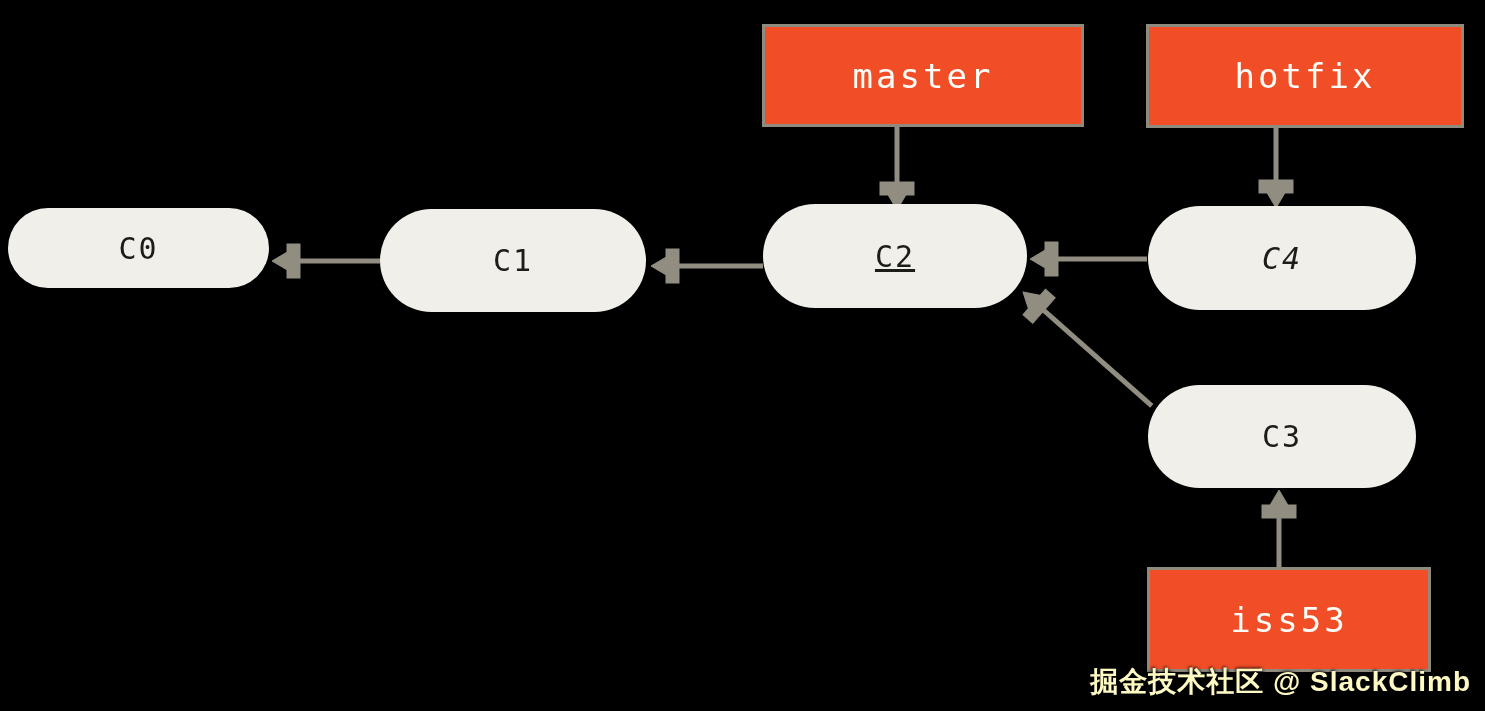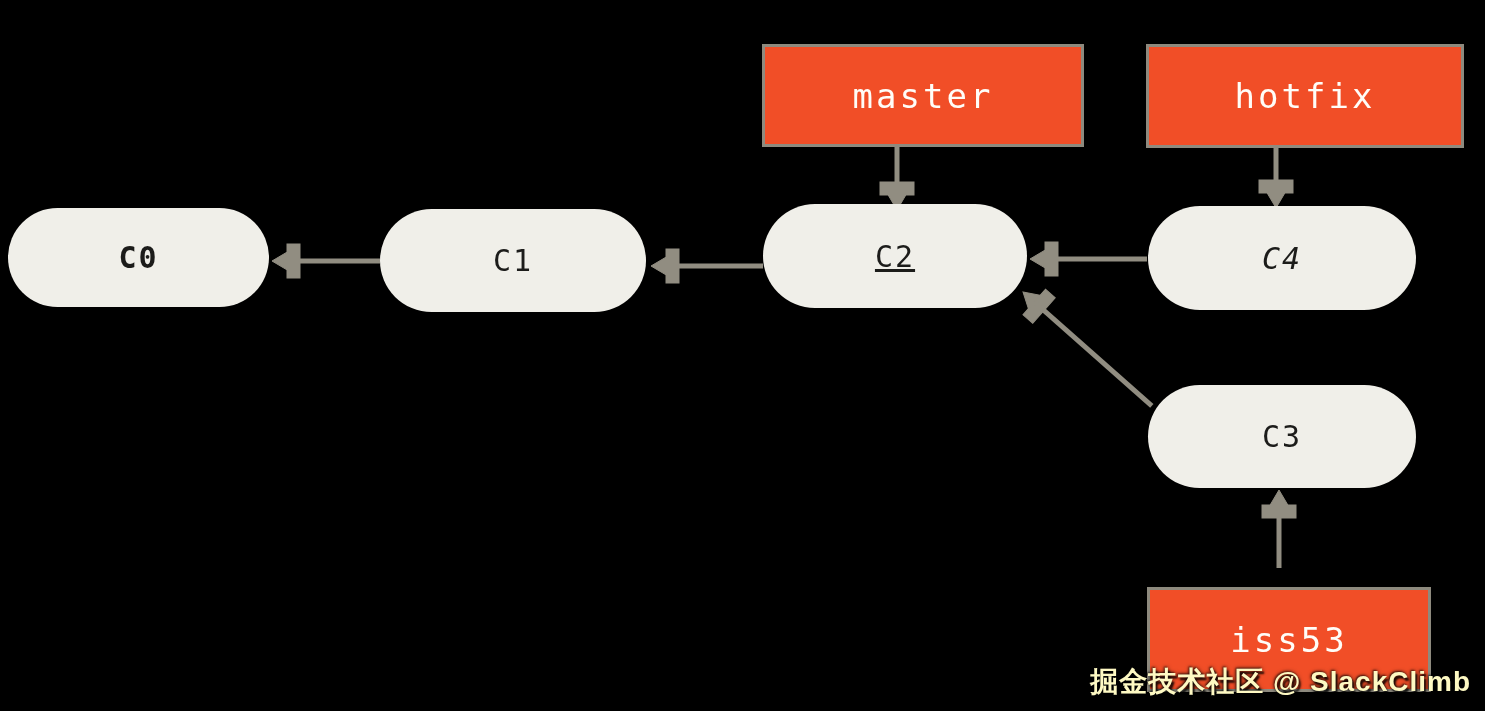--- a/index.html
+++ b/index.html
@@ -37,21 +37,20 @@
     position: absolute;
     background: #f14e27;
     border: 3px solid #8e8a7e;
     box-sizing: border-box;
     display: flex;
     align-items: center;
     justify-content: center;
     color: #fffdf8;
     font-size: 34px;
     letter-spacing: 3px;
-    margin-top: 20px;
   }
   .watermark {
     position: absolute;
     right: 14px;
     bottom: 10px;
     color: #fef9c3;
     font-family: "Liberation Sans", sans-serif;
     font-weight: bold;
     font-size: 28px;
     letter-spacing: 1px;
@@ -98,21 +97,21 @@
     <g class="arrow" transform="translate(1276,208) rotate(-90)">
       <use href="#ah"></use>
         <line x1="18" y1="0" x2="81" y2="0"></line>
     </g>
     <g class="arrow" transform="translate(1279,490) rotate(90)">
       <use href="#ah"></use>
         <line x1="18" y1="0" x2="78" y2="0"></line>
     </g>
   </svg>
 
-  <div class="node" style="left:8px; top:208px; width:261px; height:99px;font-weight:bold;">
+  <div class="node" style="left:8px; top:208px; width:261px; height:80px;">
     <span>C0</span>
   </div>
   <div class="node" style="left:380px; top:209px; width:266px; height:103px;">
     <span>C1</span>
   </div>
   <div class="node" style="left:763px; top:204px; width:264px; height:104px;text-decoration:underline;">
     <span>C2</span>
   </div>
   <div class="node" style="left:1148px; top:206px; width:268px; height:104px;font-style:italic;">
     <span>C4</span>

